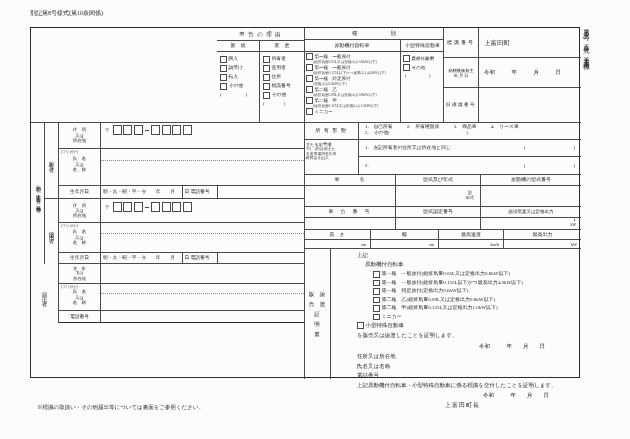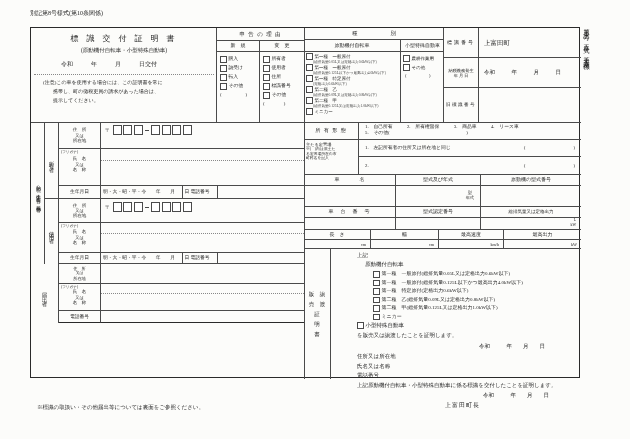--- a/index.html
+++ b/index.html
@@ -37,29 +37,20 @@
 
   <div class="a f6 nw" style="left:30px;top:10px;">別記第8号様式(第10条関係)</div>
 
   <div class="a vt f6" style="left:582px;top:24px;height:170px;letter-spacing:1.5px;">第三十三号の五様式(第十六条関係)</div>
 
   <div class="a form">
 
     <div class="a" style="left:0;top:94px;width:550px;height:0;border-top:1px solid #4a4a4a;"></div>
     <div class="a" style="left:273px;top:0;width:0;height:351px;border-left:1px solid #4a4a4a;"></div>
 
-    <div class="a br" style="left:0;top:0;width:186px;height:94px;">
-      <div class="a c f8" style="left:0;top:6px;width:186px;letter-spacing:3px;">標 識 交 付 証 明 書</div>
-      <div class="a c f55" style="left:0;top:19px;width:186px;">(原動機付自転車・小型特殊自動車)</div>
-      <div class="a f6 nw" style="left:30px;top:33px;">令和　　　年　　　月　　　日交付</div>
-      <div class="a dot" style="left:3px;top:46px;width:180px;"></div>
-      <div class="a f5 nw" style="left:12px;top:52px;">(注意)この車を使用する場合には、この証明書を常に</div>
-      <div class="a f5 nw" style="left:22px;top:61px;">携帯し、町の徴税吏員の請求があった場合は、</div>
-      <div class="a f5 nw" style="left:22px;top:70px;">提示してください。</div>
-    </div>
 
     <div class="a" style="left:186px;top:0;width:87px;height:94px;">
       <div class="a c bb f55" style="left:0;top:0;width:87px;height:13px;letter-spacing:1px;">申 告 の 理 由</div>
       <div class="a c br bb f5" style="left:0;top:13px;width:43px;height:11px;">新　規</div>
       <div class="a c bb f5" style="left:43px;top:13px;width:44px;height:11px;">変　更</div>
       <div class="a br" style="left:0;top:24px;width:43px;height:70px;"></div>
 
       <div class="a cl f48" style="left:3px;top:28px;">
           <span class="cb"></span>
           <span>購入</span>

